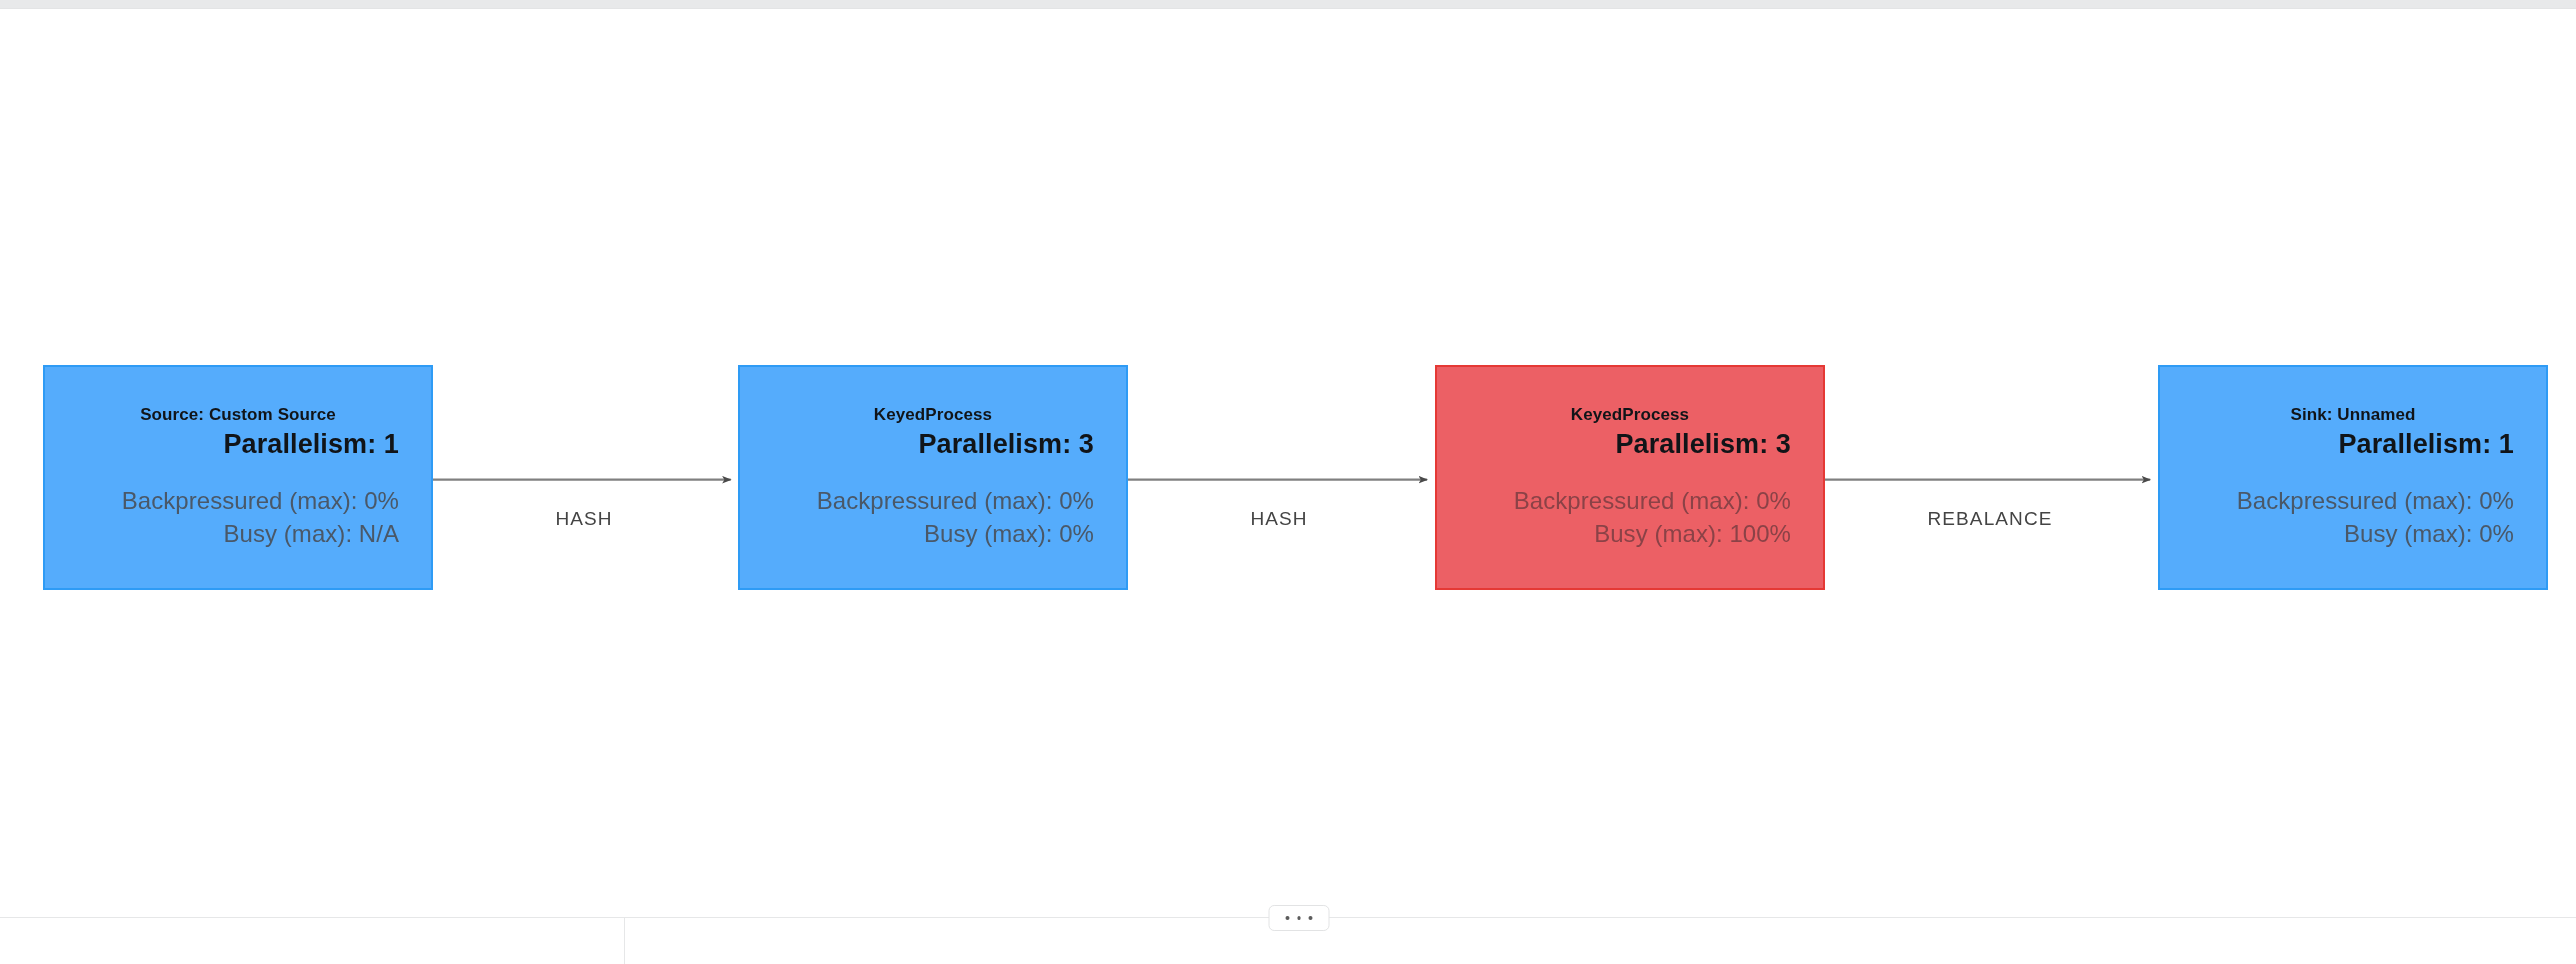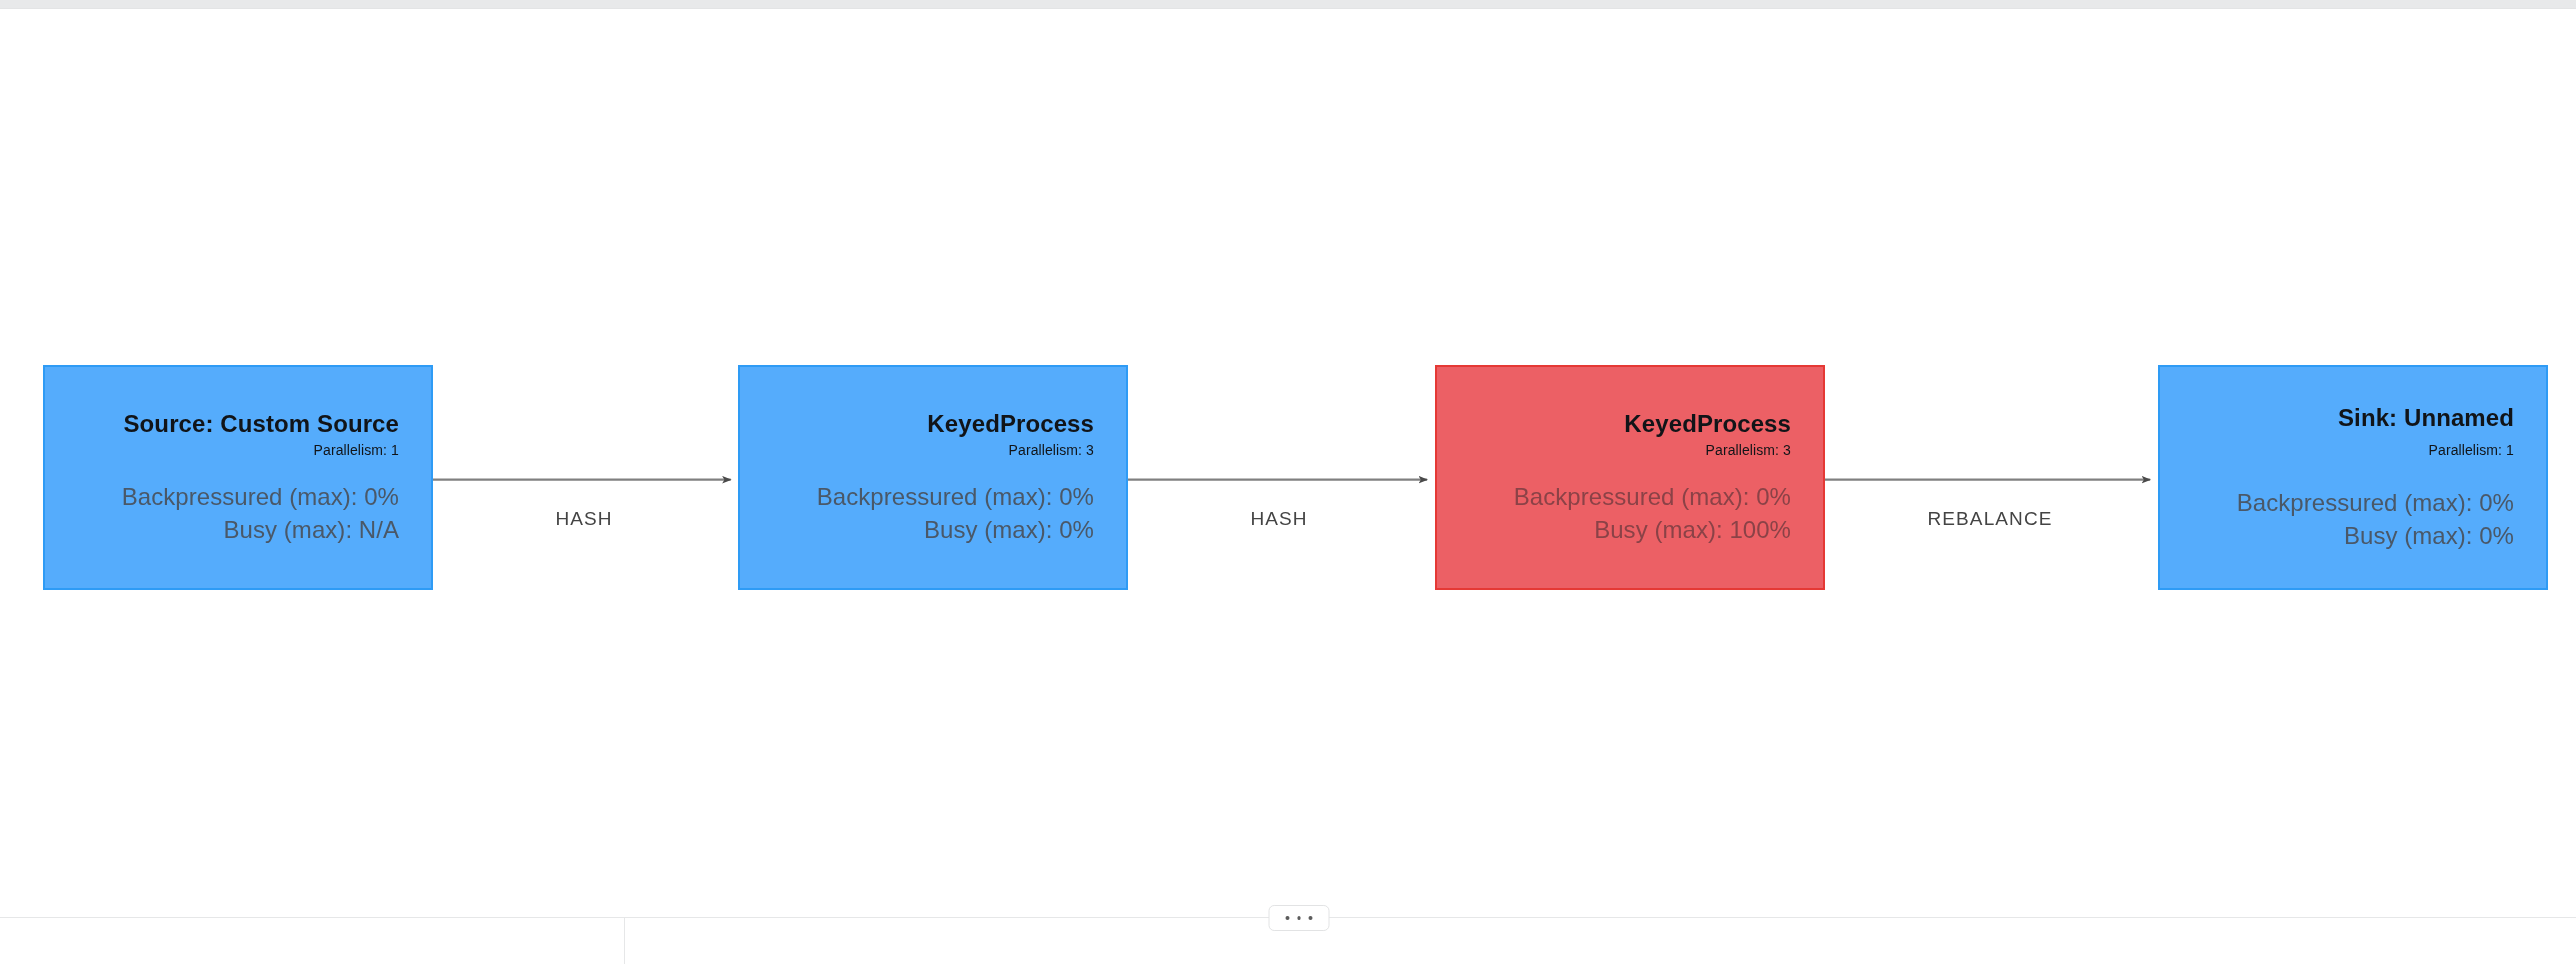--- a/index.html
+++ b/index.html
@@ -62,30 +62,30 @@
   .node.blue {
     background: #55ACFC;
     border: 2.9px solid #2E9BF5;
   }
   .node.red {
     background: #EC6065;
     border: 2.9px solid #E53935;
   }
 
   .node-title {
-    font-size: 24px;
+    font-size: 17px;
     font-weight: 700;
     color: #111418;
-    text-align: right;
+    text-align: center;
     line-height: 1.32;
     letter-spacing: 0.1px;
   }
   .node-parallelism {
-    font-size: 14px;
-    font-weight: 400;
+    font-size: 27px;
+    font-weight: 700;
     color: #111418;
     text-align: right;
     line-height: 1.32;
     letter-spacing: 0.1px;
     margin-top: 1px;
   }
   .node-metrics {
     margin-top: 21px;
     text-align: right;
   }
@@ -189,21 +189,21 @@
 
   <div class="node red" style="left:1435px; top:356px;">
     <div class="node-title">KeyedProcess</div>
     <div class="node-parallelism">Parallelism: 3</div>
     <div class="node-metrics">
       <div class="node-metric-line">Backpressured (max): 0%</div>
       <div class="node-metric-line">Busy (max): 100%</div>
     </div>
   </div>
 
-  <div class="node blue" style="left:2158px; top:356px;gap:6px;">
+  <div class="node blue" style="left:2158px; top:356px;">
     <div class="node-title">Sink: Unnamed</div>
     <div class="node-parallelism">Parallelism: 1</div>
     <div class="node-metrics">
       <div class="node-metric-line">Backpressured (max): 0%</div>
       <div class="node-metric-line">Busy (max): 0%</div>
     </div>
   </div>
 
   <div class="edge-label" style="left:584px; top:499px;">HASH</div>
   <div class="edge-label" style="left:1279px; top:499px;">HASH</div>

